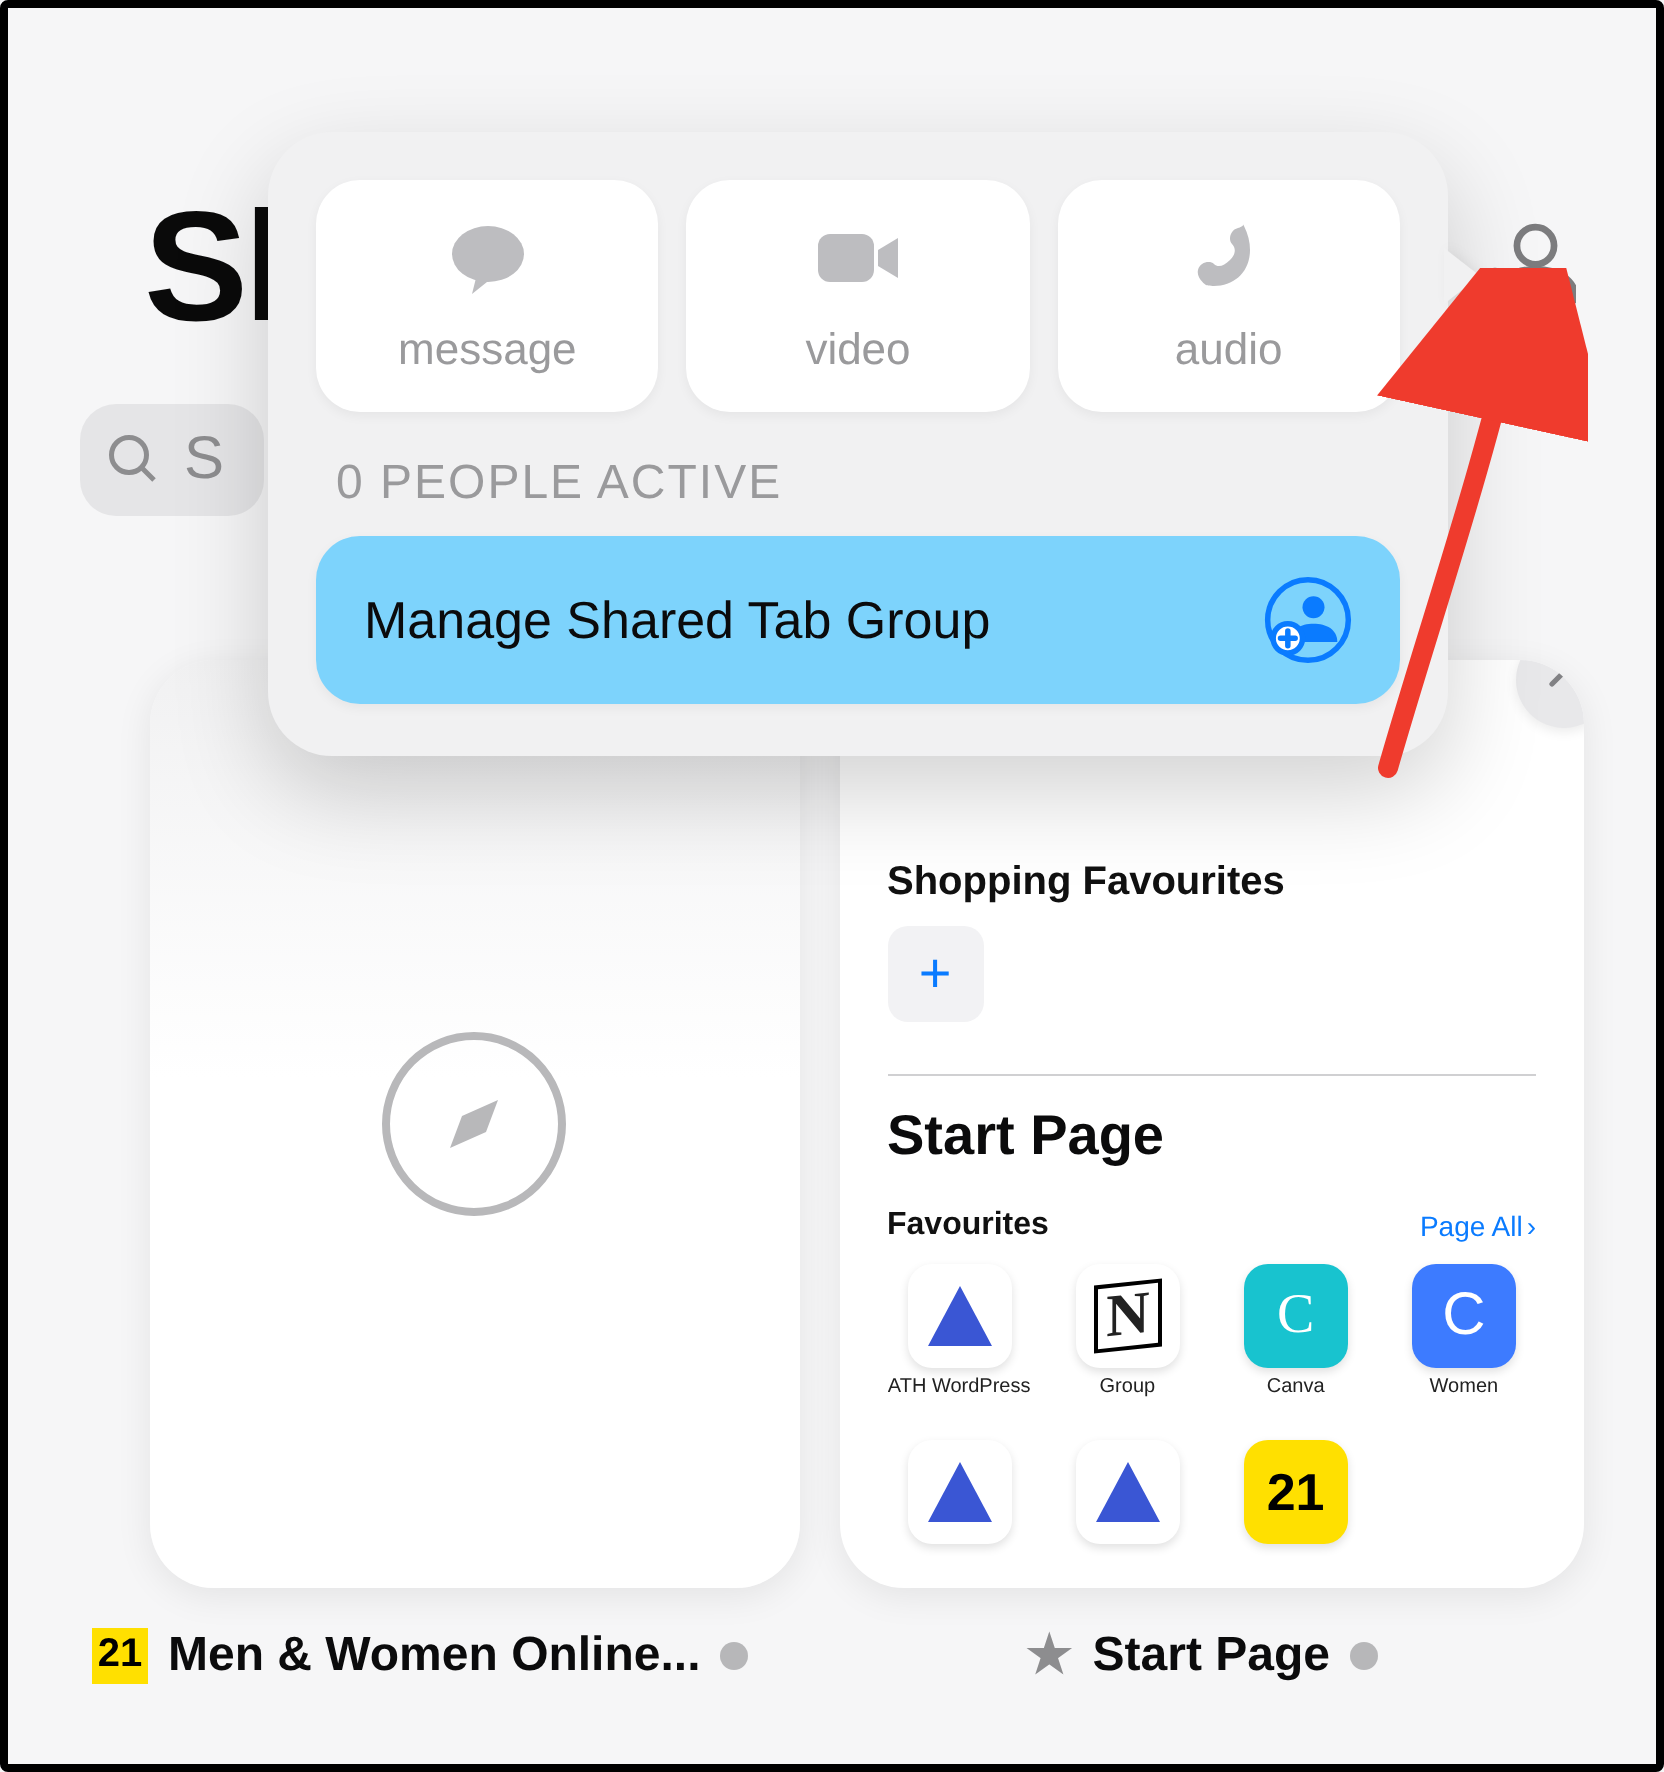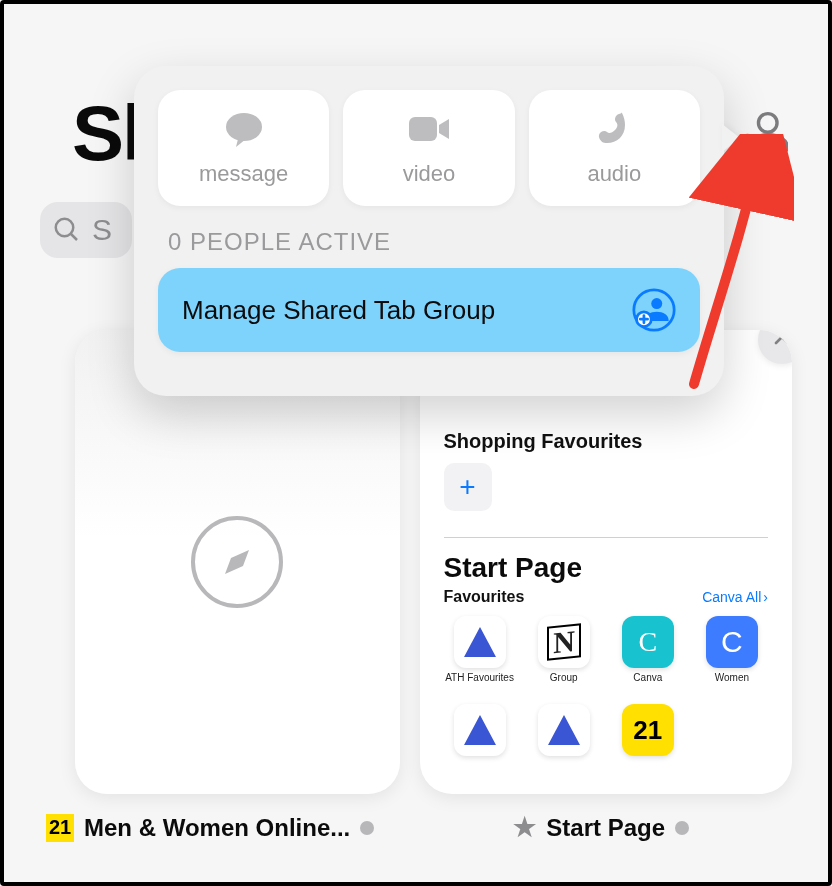--- a/index.html
+++ b/index.html
@@ -98,21 +98,21 @@
     width:48px; height:48px;
     border-radius:10px;
     background:#f2f2f4;
     display:flex; align-items:center; justify-content:center;
     color:var(--accent-blue);
     font-size:28px;
     font-weight:300;
   }
   .hr { height:1px; background:var(--sep); margin:26px 0 14px; }
   .sp-title { font-size:28px; font-weight:800; color:#0b0b0c; }
-  .fav-row { display:flex; justify-content:space-between; align-items:center; margin-top:4px;}
+  .fav-row { display:flex; justify-content:space-between; align-items:center; margin-top:20px;}
   .fav-label { font-size:16px; font-weight:700; color:#111;}
   .show-all { color:var(--accent-blue); font-size:14px; display:flex; align-items:center; gap:2px;}
   .grid { display:grid; grid-template-columns: repeat(4, 1fr); gap:12px; margin-top:10px;}
   .fav-item { display:flex; flex-direction:column; align-items:center; font-size:10px; color:#222; gap:4px;}
   .fav-icon { width:52px; height:52px; border-radius:12px; display:flex; align-items:center; justify-content:center; box-shadow: 0 2px 5px rgba(0,0,0,0.12);}
   .fav-icon.white { background:#fff; }
   .fav-icon.teal { background:#18c3cf; }
   .fav-icon.blue { background:#3d7bff; }
   .fav-icon.yellow { background:#ffe000; color:#000; font-weight:800; font-size:26px;}
   .fav-icon .tri { width:0; height:0; border-left:16px solid transparent; border-right:16px solid transparent; border-bottom:30px solid #3a56d4;}
@@ -133,21 +133,21 @@
   .cap-star { color:#8d8d8f; font-size:26px;}
 
   
   .popover {
     position:absolute;
     left:130px; top:62px;
     width:590px;
     background:#f1f1f2;
     border-radius:32px;
     box-shadow: 0 18px 48px rgba(0,0,0,0.18);
-    padding:24px 24px 44px;
+    padding:24px 24px 26px;
   }
   .popover:after {
     content:'';
     position:absolute;
     right:-16px; top:58px;
     width:0; height:0;
     border-top:14px solid transparent;
     border-bottom:14px solid transparent;
     border-left:18px solid #f1f1f2;
     filter: drop-shadow(2px 0 3px rgba(0,0,0,0.06));
@@ -232,30 +232,30 @@
     <div class="right-inner">
       <div class="sf-label">Shopping  Favourites</div>
       <div class="add-tile">
         <span>+</span>
       </div>
       <div class="hr"></div>
       <div class="sp-title">Start Page</div>
       <div class="fav-row">
         <div class="fav-label">Favourites</div>
         <div class="show-all">
-          <span>Canva All</span>
+          <span>Page All</span>
           <span>›</span>
         </div>
       </div>
       <div class="grid" id="fav-grid">
           <div class="fav-item">
             <div class="fav-icon white">
               <div class="tri"></div>
             </div>
-            <div class="fav-caption">ATH Favourites</div>
+            <div class="fav-caption">ATH WordPress</div>
           </div>
           <div class="fav-item">
             <div class="fav-icon white">
               <div class="notion">N</div>
             </div>
             <div class="fav-caption">Group</div>
           </div>
           <div class="fav-item">
             <div class="fav-icon teal">
               <span class="letter">C</span>

